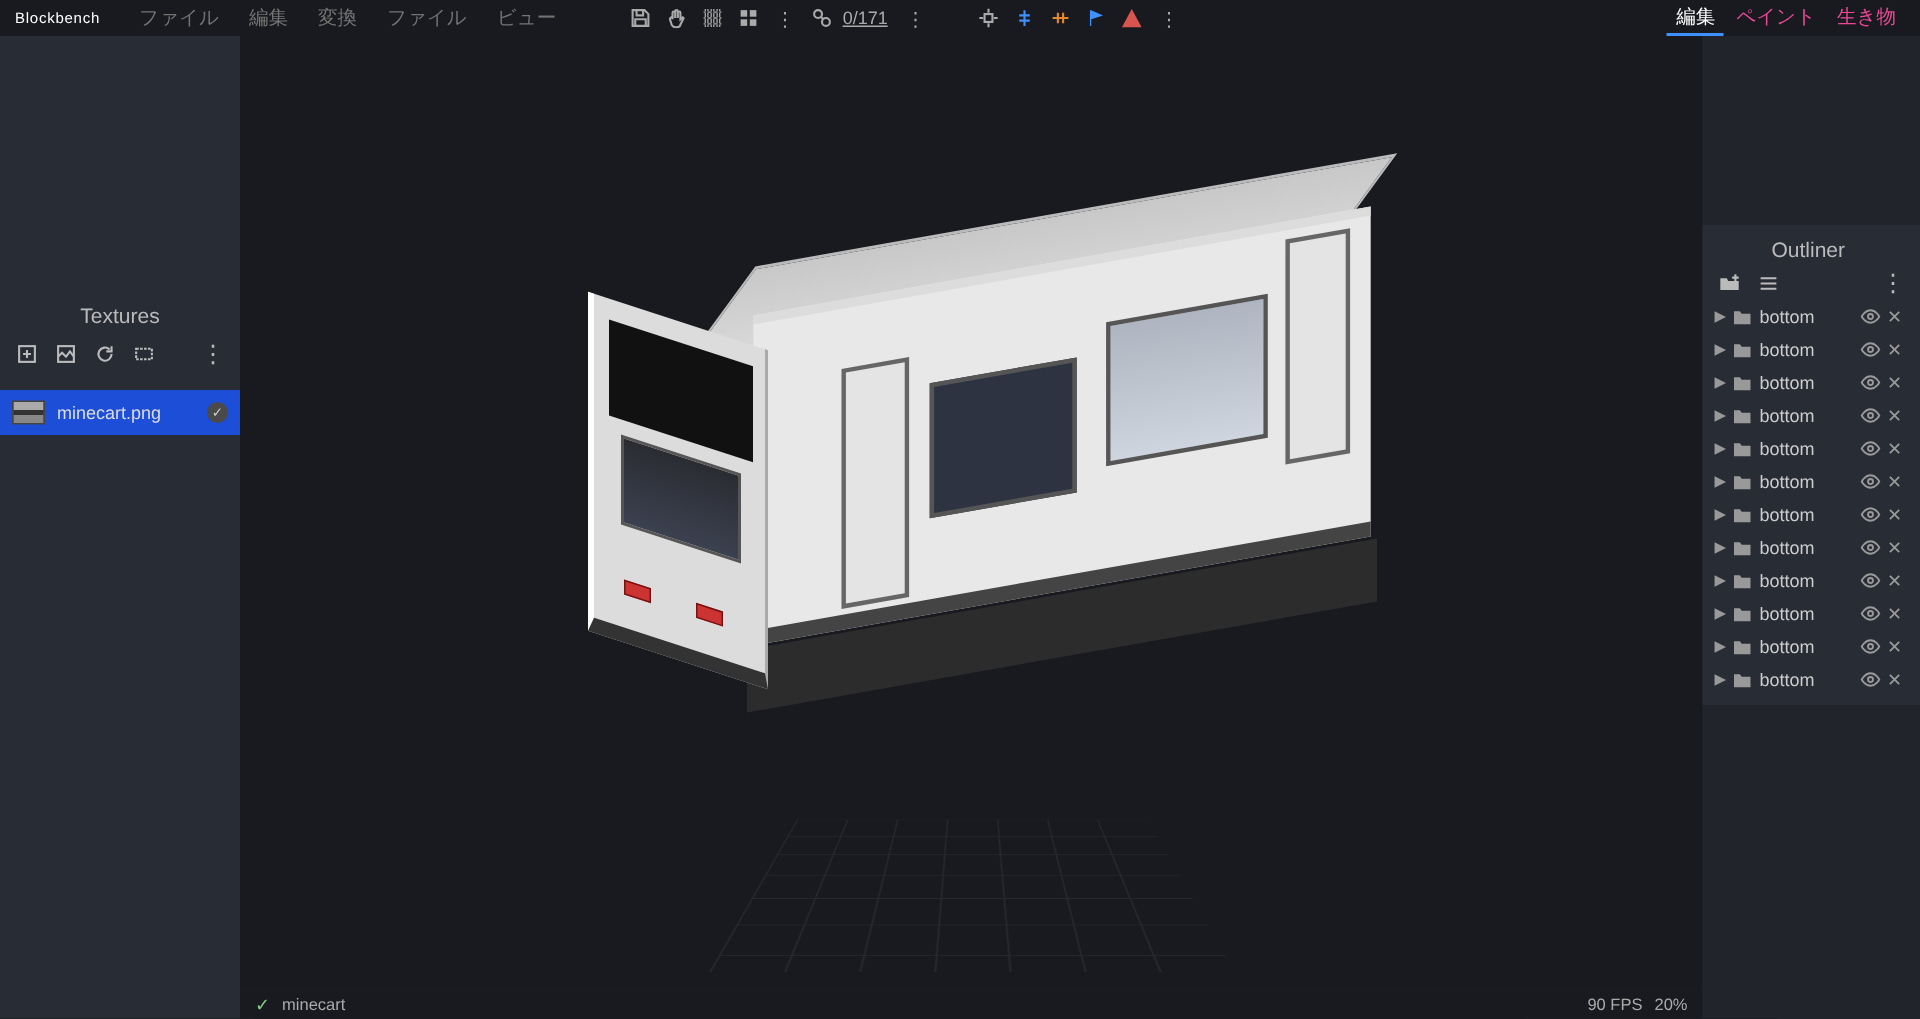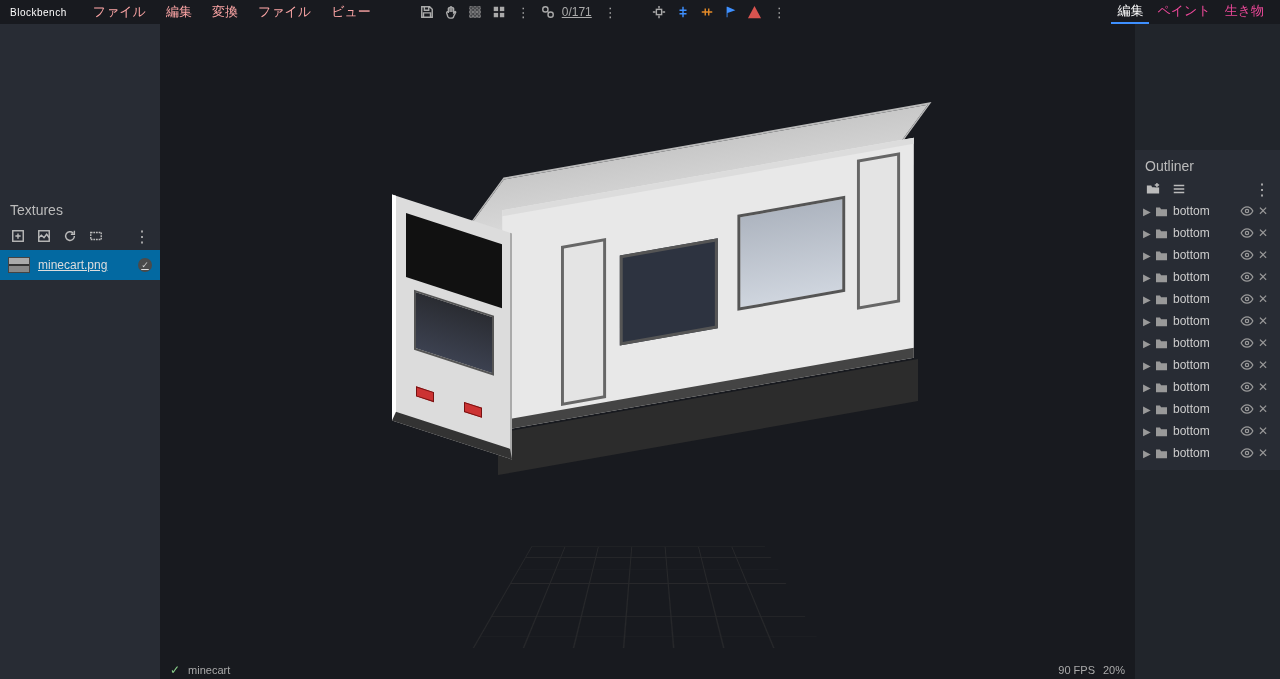--- a/index.html
+++ b/index.html
@@ -1,37 +1,37 @@
 <!DOCTYPE html>
 <html><head>
 <meta charset="utf-8">
 <style>
   * { margin: 0; padding: 0; box-sizing: border-box; font-family: Arial, sans-serif; user-select: none; }
   body { width: 1280px; height: 679px; background: #21252b; color: #ccc; overflow: hidden; display: flex; flex-direction: column; }
   
   
   .menubar { height: 24px; background: #181a1f; display: flex; align-items: center; padding: 0 10px; gap: 4px; font-size: 13px; }
   .brand { color: #fff; font-size: 10px; letter-spacing: 0.5px; margin-right: 14px; }
-  .menu-item { padding: 2px 8px; color: #fca5a5; cursor: pointer; font-family: Liberation Mono, monospace; }
+  .menu-item { padding: 2px 8px; color: #737373; cursor: pointer; font-family: Liberation Mono, monospace; }
   .menu-icon { width: 20px; height: 20px; display:flex; align-items:center; justify-content:center; cursor:pointer; color:#aaa; }
   .menu-count { color:#aaa; font-size:12px; margin-right:4px;text-decoration:underline; }
   .menu-more { padding:0 4px; color:#aaa; cursor:pointer; }
   .spacer { flex:1; }
   .mode-tabs { display:flex; gap:2px; }
   .mode-tab { padding:2px 6px; color:#ec4899; cursor:pointer; font-size:13px; }
   .mode-tab.active { color:#fff; border-bottom:2px solid #3e90ff; }
 
   
-  .main { flex:1; display:flex; }
+  .main { flex:1; display:flex;text-align:center; }
   .left-panel { width:160px; background:#282c34; display:flex; flex-direction:column; }
   .panel-title { font-size:14px; color:#bbb; padding:8px 10px 6px 10px; }
   .panel-toolbar { height:24px; display:flex; align-items:center; gap:10px; padding:0 10px; }
   .tool-btn { width:16px; height:16px; display:flex; align-items:center; justify-content:center; cursor:pointer; color:#bbb; }
   .panel-toolbar .spacer { flex:1; }
-  .texture-item { display:flex; align-items:center; height:30px; padding:0 8px; background:#0369a1; gap:8px; font-size:12px; color:#ddd; margin-top:2px;text-decoration:underline; }
+  .texture-item { display:flex; align-items:center; height:30px; padding:0 8px; background:#1d4ed8; gap:8px; font-size:12px; color:#ddd; margin-top:12px; }
   .texture-thumb { width:22px; height:16px; background:linear-gradient(to bottom,#aaa 0,#aaa 40%,#333 40%,#333 60%,#888 60%); image-rendering: pixelated; border:1px solid #444; }
   .texture-status { margin-left:auto; width:14px; height:14px; border-radius:50%; background:#4a4a4a; display:flex; align-items:center; justify-content:center; color:#ccc; font-size:9px; }
 
   
   .viewport-wrap { flex:1; display:flex; flex-direction:column; }
   .viewport { flex:1; background:#181a1f; position:relative; overflow:hidden; }
   .model-scene { position:absolute; left:50%; top:50%; transform:translate(-50%,-55%); width:600px; height:380px; }
   .grid { position:absolute; left:50%; top:68%; transform:translate(-50%,0) perspective(600px) rotateX(68deg); width:280px; height:260px;
           background-image:linear-gradient(#333 1px,transparent 1px),linear-gradient(90deg,#333 1px,transparent 1px);
           background-size:40px 40px; opacity:0.55; }
@@ -59,21 +59,21 @@
   .undercarriage { position:absolute; left:150px; top:262px; width:420px; height:42px;
                    background:#2c2c2c; transform:skewY(-10deg); }
 
   .status-bar { height:18px; background:#181a1f; display:flex; align-items:center; padding:0 10px; font-size:11px; color:#aaa; gap:8px; }
   .status-bar .spacer { flex:1; }
   .status-check { color:#8c8; font-size:12px; }
 
   
   .right-gap { width:145px; }
   .right-panel { position:absolute; right:0; top:150px; width:145px; background:#282c34; display:flex; flex-direction:column; padding-bottom:6px; }
-  .right-panel .panel-title { padding:8px 10px 4px 10px; }
+  .right-panel .panel-title { padding:8px 10px 4px 10px;margin-left:36px; }
   .outliner-toolbar { height:22px; display:flex; align-items:center; gap:10px; padding:0 10px; }
   .outliner-list { display:flex; flex-direction:column; }
   .outliner-item { height:22px; display:flex; align-items:center; gap:4px; padding:0 8px; font-size:12px; color:#ccc; }
   .oi-caret { width:8px; color:#999; font-size:10px; }
   .oi-folder { width:14px; color:#999; }
   .oi-name { flex:1; }
   .oi-eye, .oi-x { width:14px; color:#999; cursor:pointer; font-size:12px; }
 
   svg { display:block; }
   .svg-i { width:14px; height:14px; fill:none; stroke:currentColor; stroke-width:1.6; }

